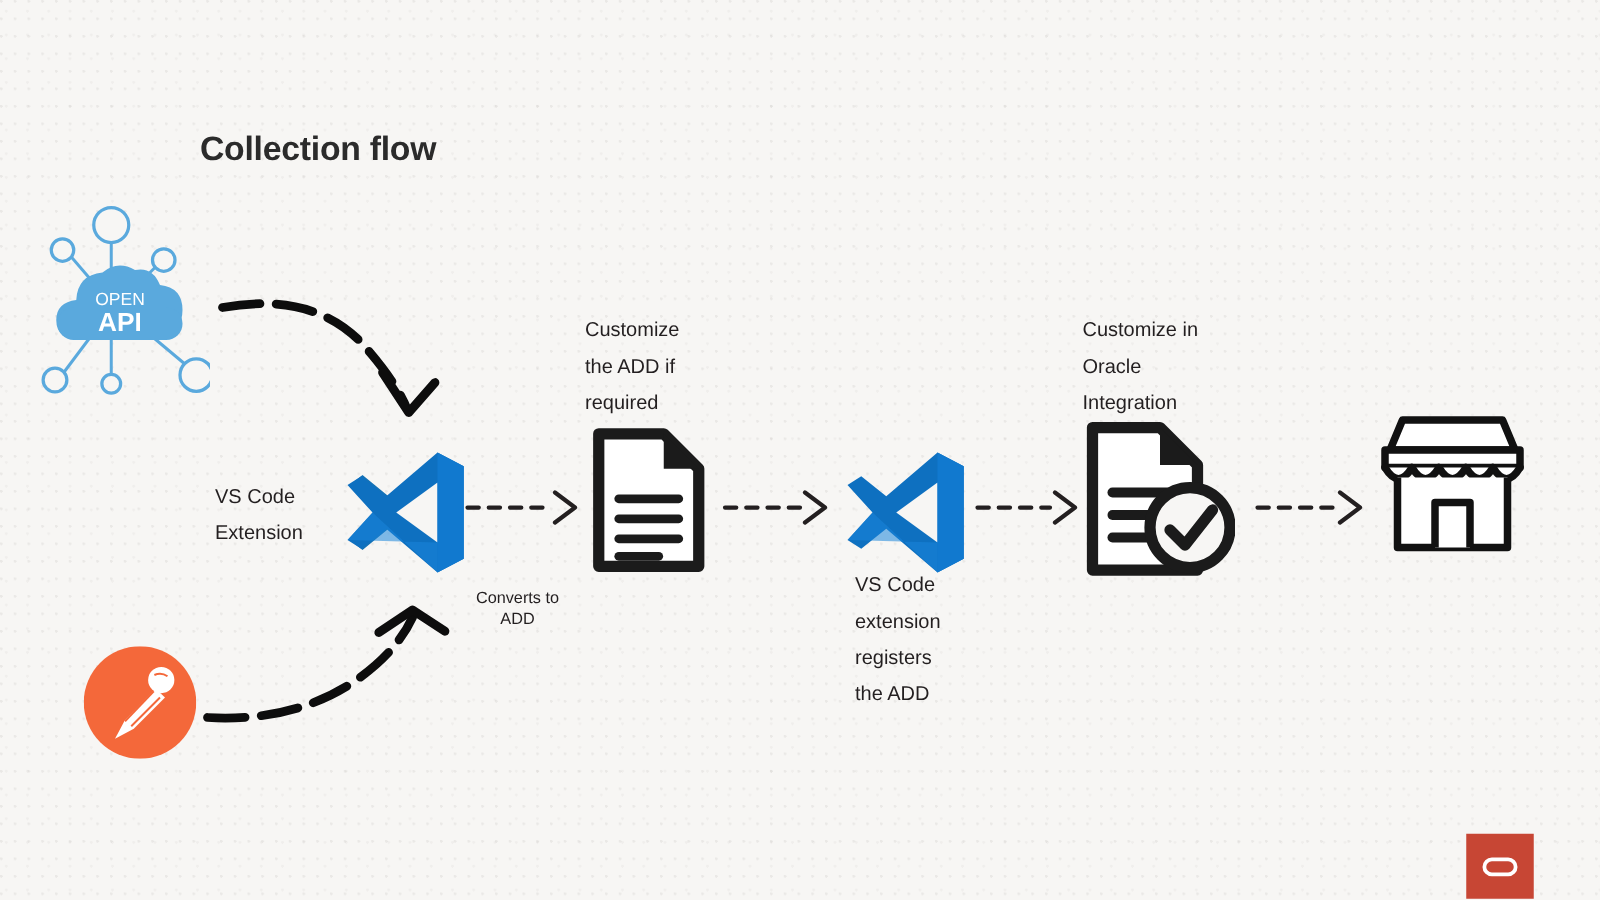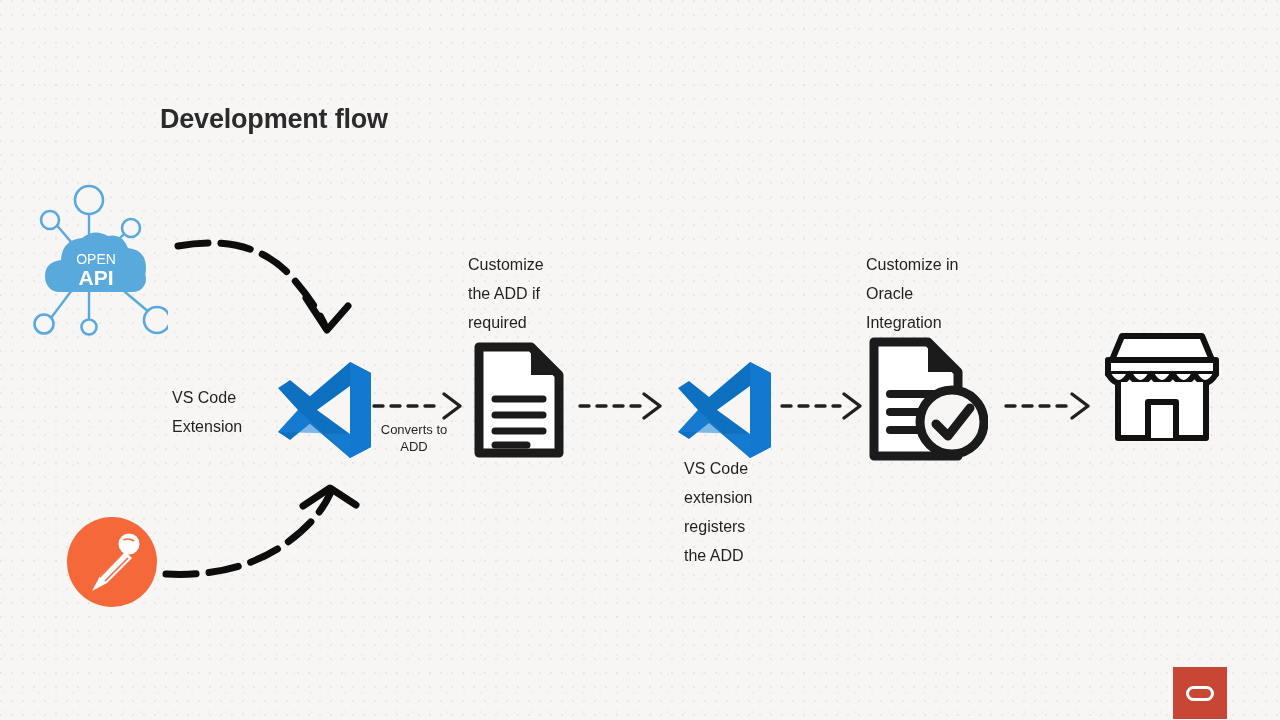--- a/index.html
+++ b/index.html
@@ -44,24 +44,25 @@
     font-size: 16px;
     line-height: 29px;
     white-space: pre-line;
   }
   .small-label {
     color: #231f20;
     font-size: 13px;
     line-height: 17px;
     text-align: center;
     white-space: pre-line;
-  }
-
-  
-  #openapi-icon { left: 18px; top: 184px; width: 150px; height: 158px; }
+    margin-top: 48px;
+  }
+
+  
+  #openapi-icon { left: 18px; top: 164px; width: 150px; height: 158px; }
 
   
   #postman-icon { left: 67px; top: 517px; width: 90px; height: 90px; }
   #postman-label { left: 64px; top: 610px; }
 
   
   #vscode-icon-1 { left: 272px; top: 358px; width: 104px; height: 104px; }
   #vscode-label-1 { left: 172px; top: 383px; text-align: left; }
 
   
@@ -98,21 +99,21 @@
     border: 3px solid #ffffff;
     border-radius: 9px;
     box-sizing: border-box;
   }
 </style>
 </head>
 <body>
 
 <div id="slide">
 
-  <div id="page-title" class="abs noselect">Development flow</div>
+  <div id="page-title" class="abs noselect">Collection flow</div>
 
   <div id="openapi-icon" class="abs">
     <svg viewBox="0 0 150 158" width="150" height="158" aria-hidden="true">
       <g stroke="#5aa9dd" stroke-width="2.4" fill="none">
         <line x1="71" y1="20" x2="71" y2="78"></line>
         <line x1="36" y1="38" x2="72" y2="80"></line>
         <line x1="110" y1="46" x2="76" y2="80"></line>
         <line x1="30" y1="138" x2="72" y2="82"></line>
         <line x1="71" y1="80" x2="71" y2="140"></line>
         <line x1="76" y1="82" x2="138" y2="134"></line>

